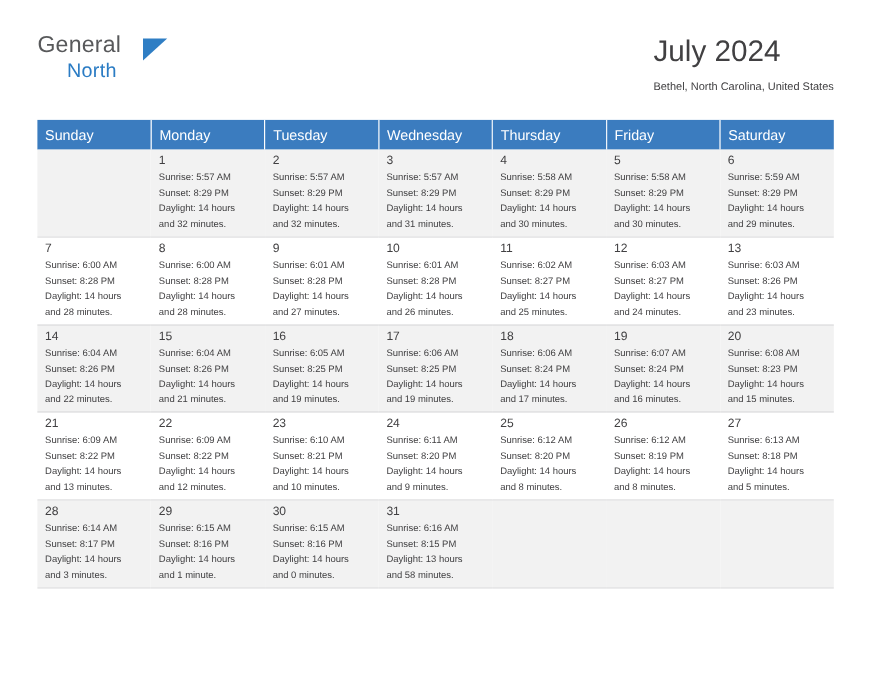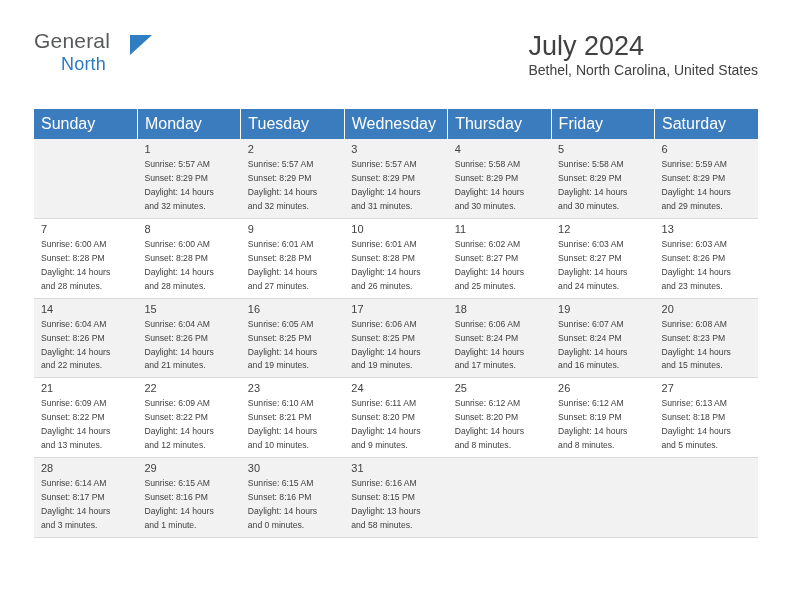--- a/index.html
+++ b/index.html
@@ -62,35 +62,35 @@
     text-align: left;
     padding-top: 2px;
   }
   .month-title {
     font-size: 27px;
     color: #414042;
     font-weight: normal;
     line-height: 1.1;
   }
   .location {
-    font-size: 14px;
+    font-size: 10px;
     color: #414042;
-    margin-top: 0;
+    margin-top: 12px;
   }
   
   table.calendar {
     border-collapse: collapse;
     width: 724px;
     margin-top: 17px;
     table-layout: fixed;
   }
   table.calendar th {
     background: #3b7cbf;
     color: #ffffff;
-    font-size: 16px;
+    font-size: 13px;
     font-weight: normal;
     text-align: left;
     padding: 6px 0 6px 7px;
     border-right: 1px solid #ffffff;
     height: 11px;
   }
   table.calendar th:last-child { border-right: none; }
   table.calendar td {
     vertical-align: top;
     width: 103.4px;

